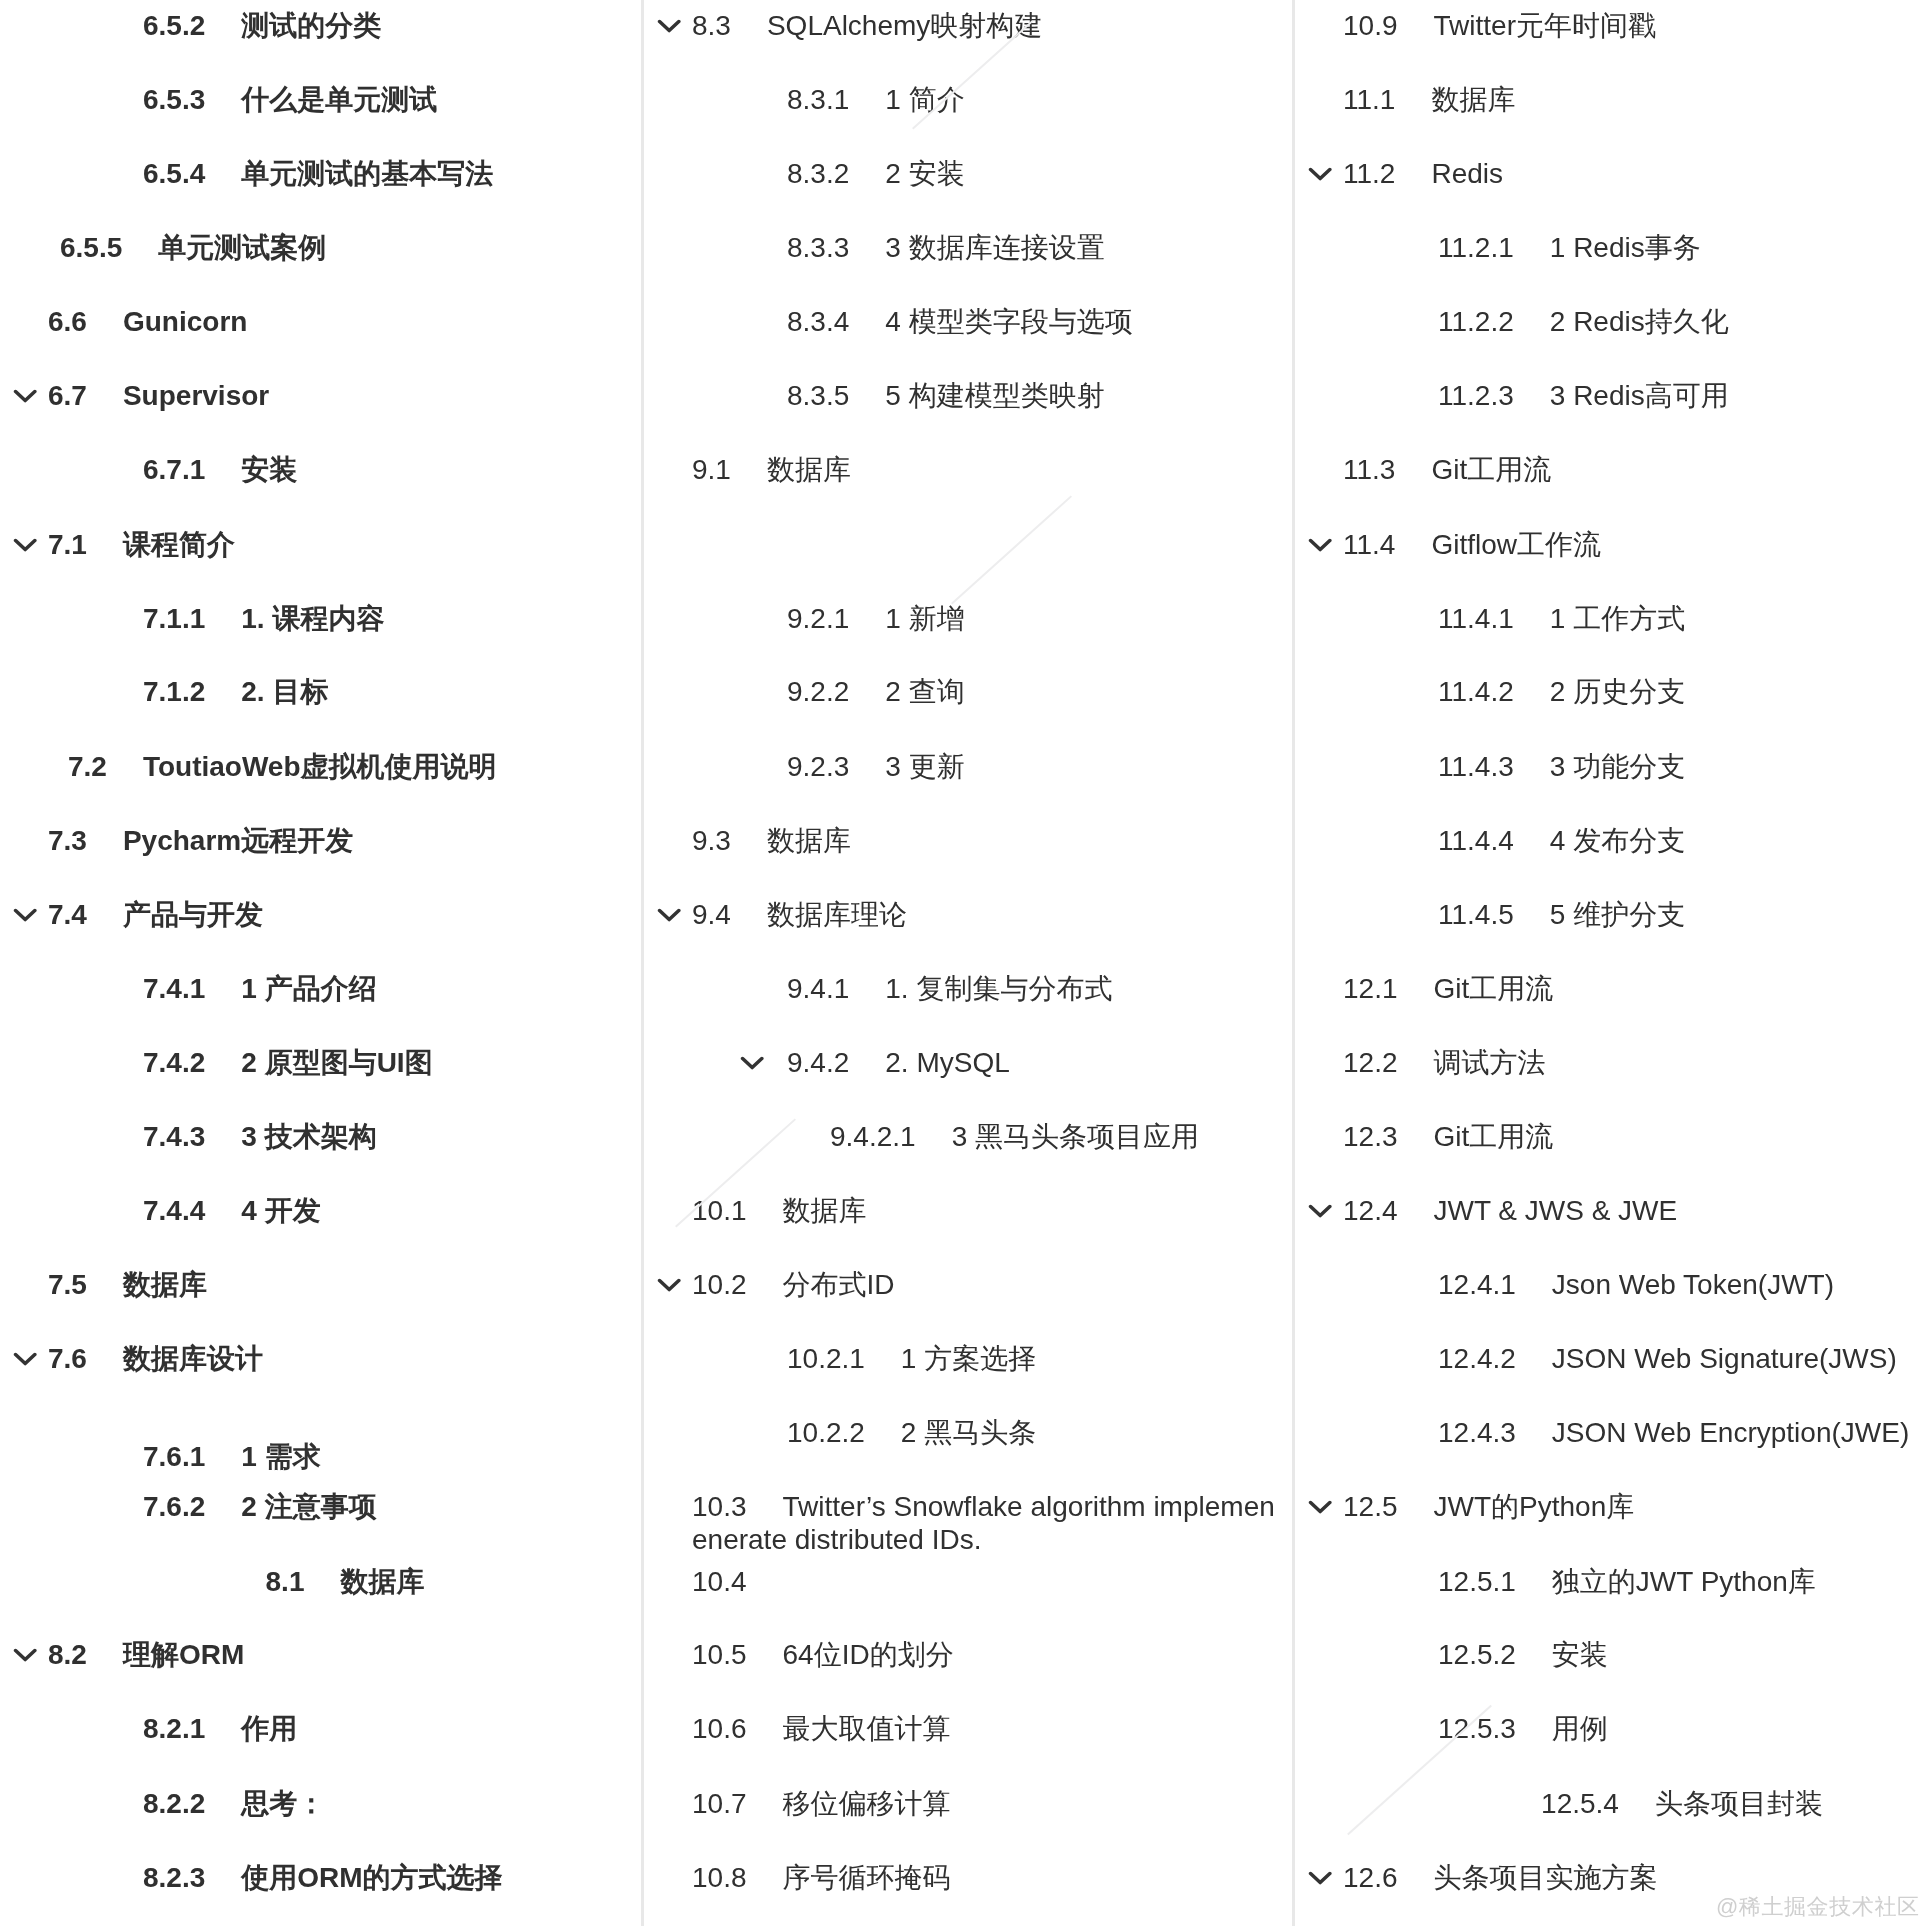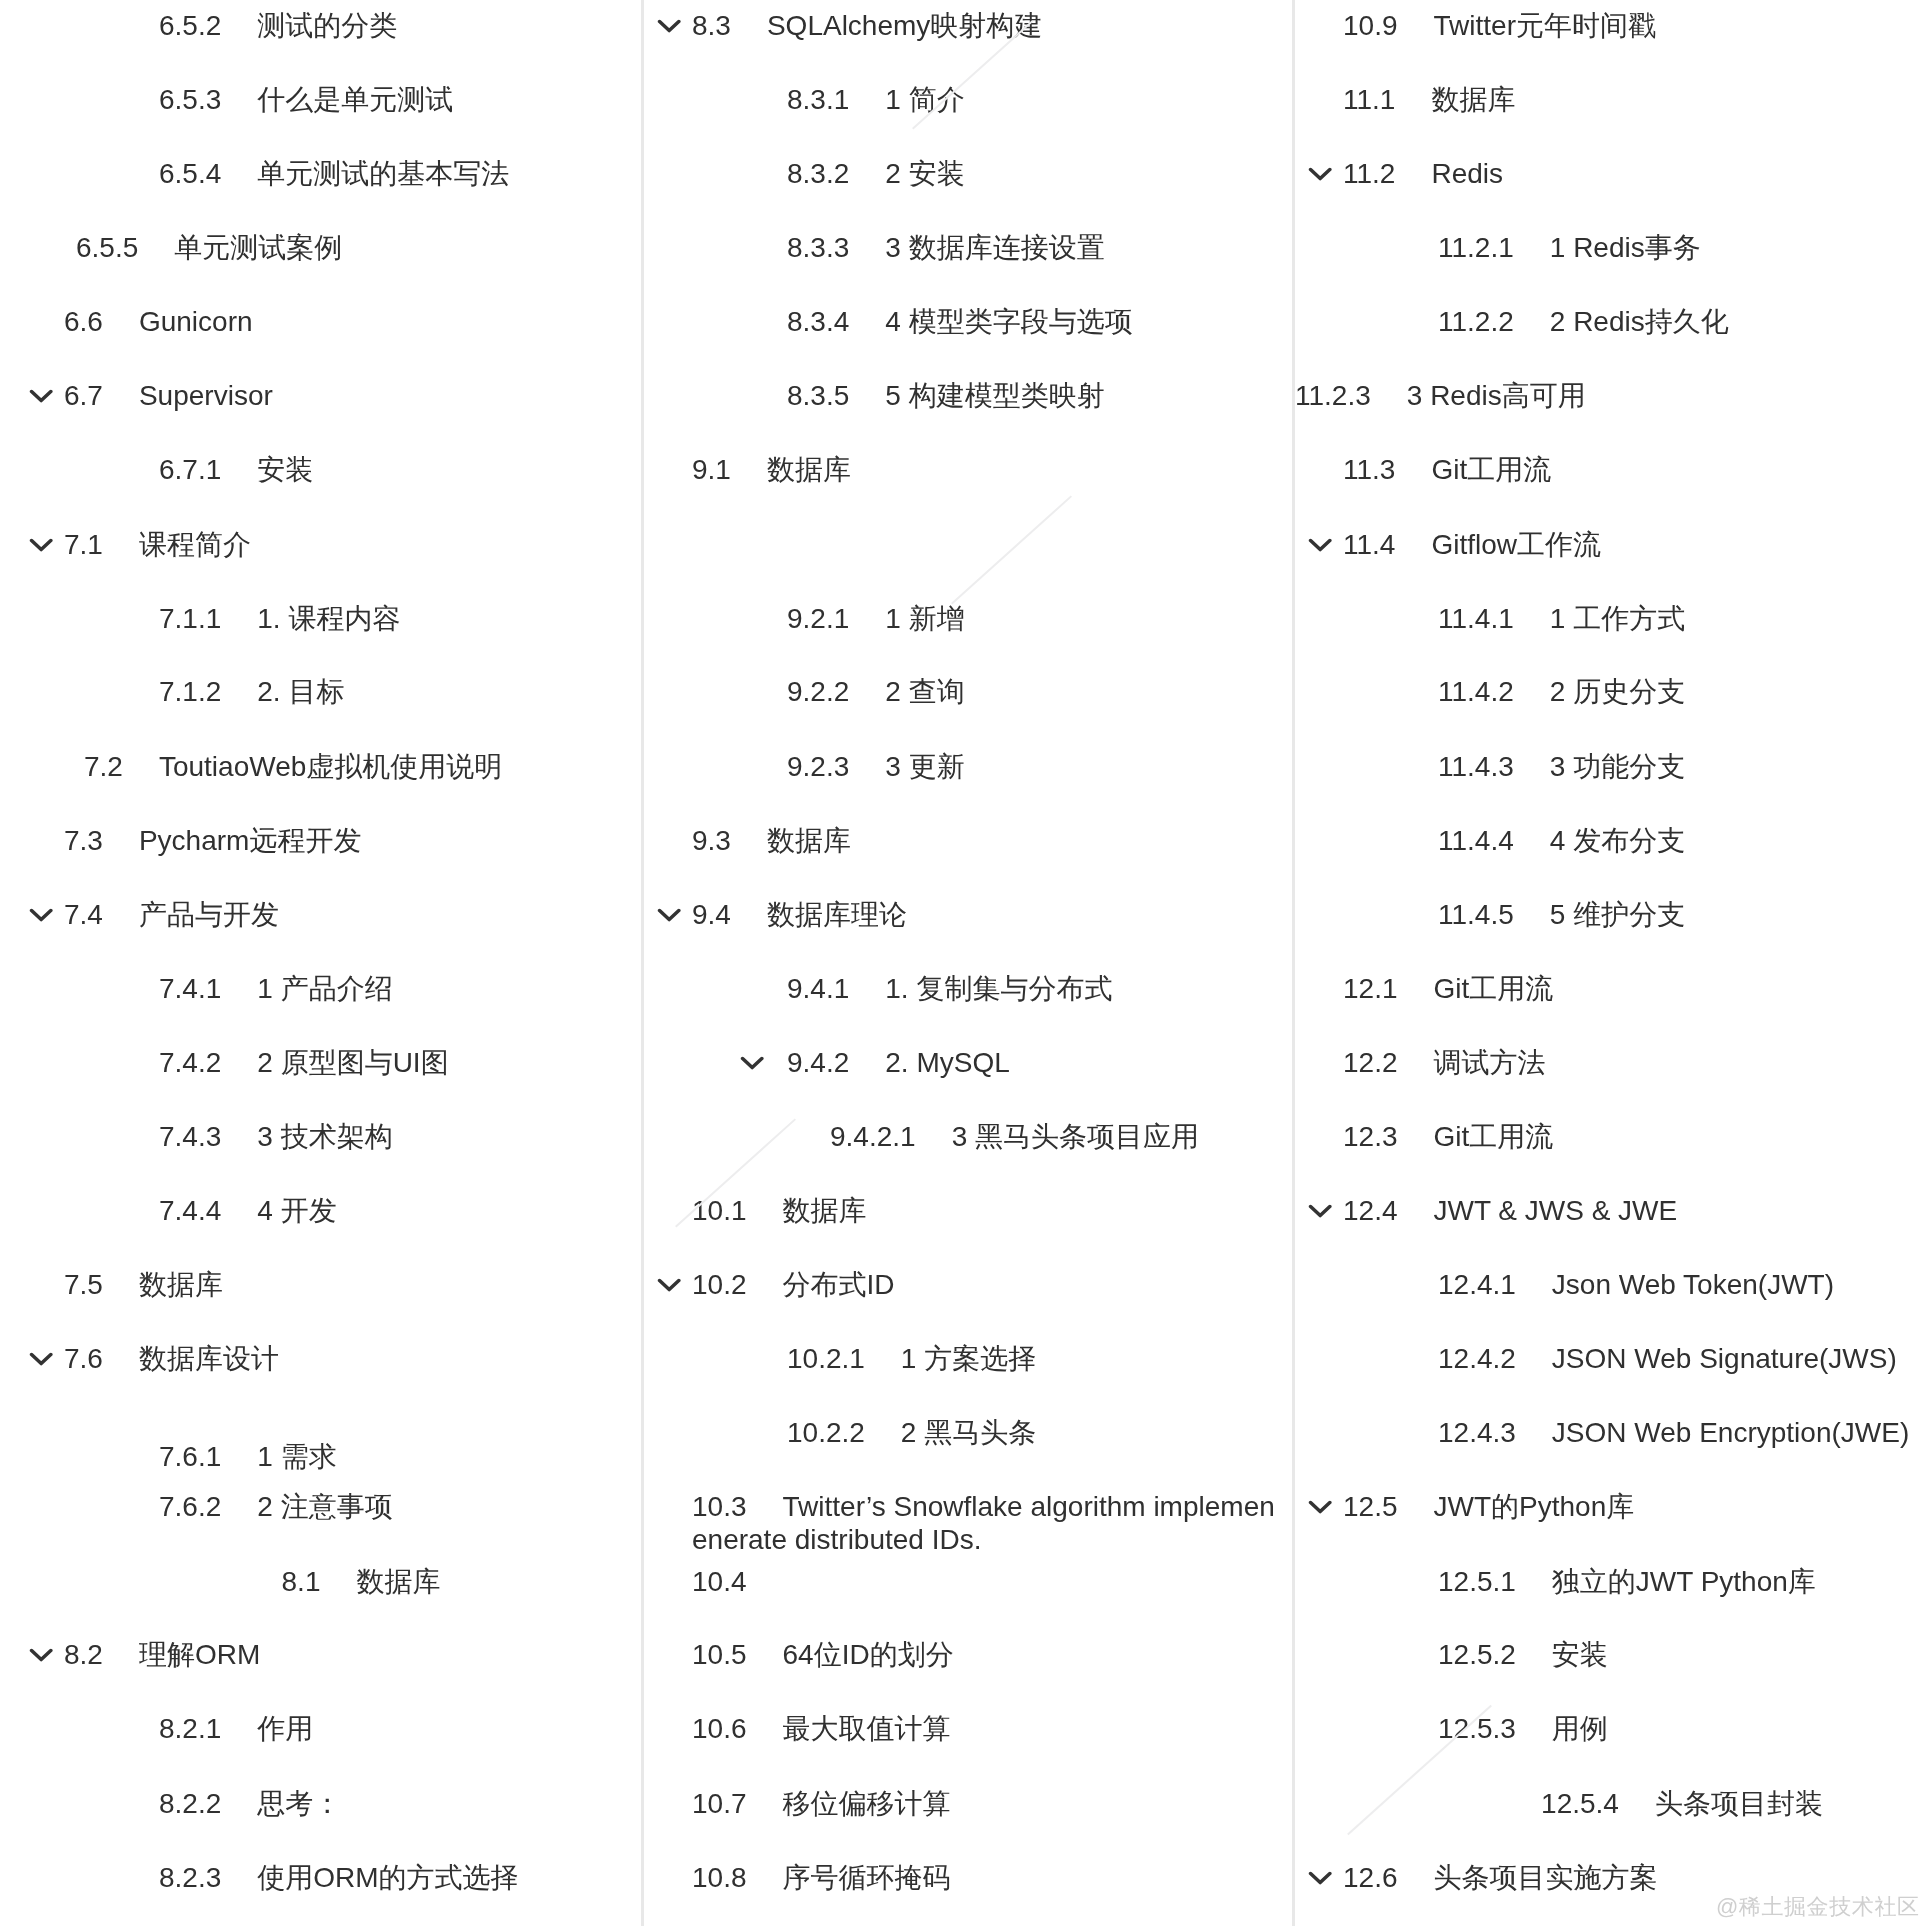--- a/index.html
+++ b/index.html
@@ -11,21 +11,21 @@
   html,body{margin:0;padding:0;}
   body{
     width:1926px;height:1926px;
     background:#ffffff;
     overflow:hidden;
     position:relative;
     font-family:"Liberation Sans","DejaVu Sans",sans-serif;
     color:var(--text);
   }
   .col{position:absolute;top:0;height:1926px;}
-  #col-0{left:16px;width:642px;}
+  #col-0{left:0;width:642px;font-weight:bold;}
   #col-1{left:644px;width:649px;}
   #col-2{left:1295px;width:631px;}
   .divider{
     position:absolute;top:0;bottom:0;width:2.6px;
     background:var(--divider);
   }
   #divider-1{left:641px;}
   #divider-2{left:1292px;}
   .row{
     position:absolute;left:0;right:0;
@@ -291,21 +291,21 @@
           </svg>
         </span>
         <span class="line"><span class="num">11.2</span><span class="title">Redis</span></span>
       </div>
       <div class="row" style="top: 231px; padding-left: 143px;">
         <span class="line"><span class="num">11.2.1</span><span class="title">1 Redis事务</span></span>
       </div>
       <div class="row" style="top: 305px; padding-left: 143px;">
         <span class="line"><span class="num">11.2.2</span><span class="title">2 Redis持久化</span></span>
       </div>
-      <div class="row" style="top: 379px; ">
+      <div class="row" style="top: 379px; padding-left: 143px;">
         <span class="line"><span class="num">11.2.3</span><span class="title">3 Redis高可用</span></span>
       </div>
       <div class="row" style="top: 453px; padding-left: 48px;">
         <span class="line"><span class="num">11.3</span><span class="title">Git工用流</span></span>
       </div>
       <div class="row" style="top: 528px; padding-left: 48px;">
         <span class="chev" style="left: 13px;">
           <svg width="24.4" height="15.4" viewBox="0 0 38 24">
             <polyline points="4,4 19,18 34,4" fill="none" stroke="#333333" stroke-width="5.5" stroke-linecap="round" stroke-linejoin="round"></polyline>
           </svg>

